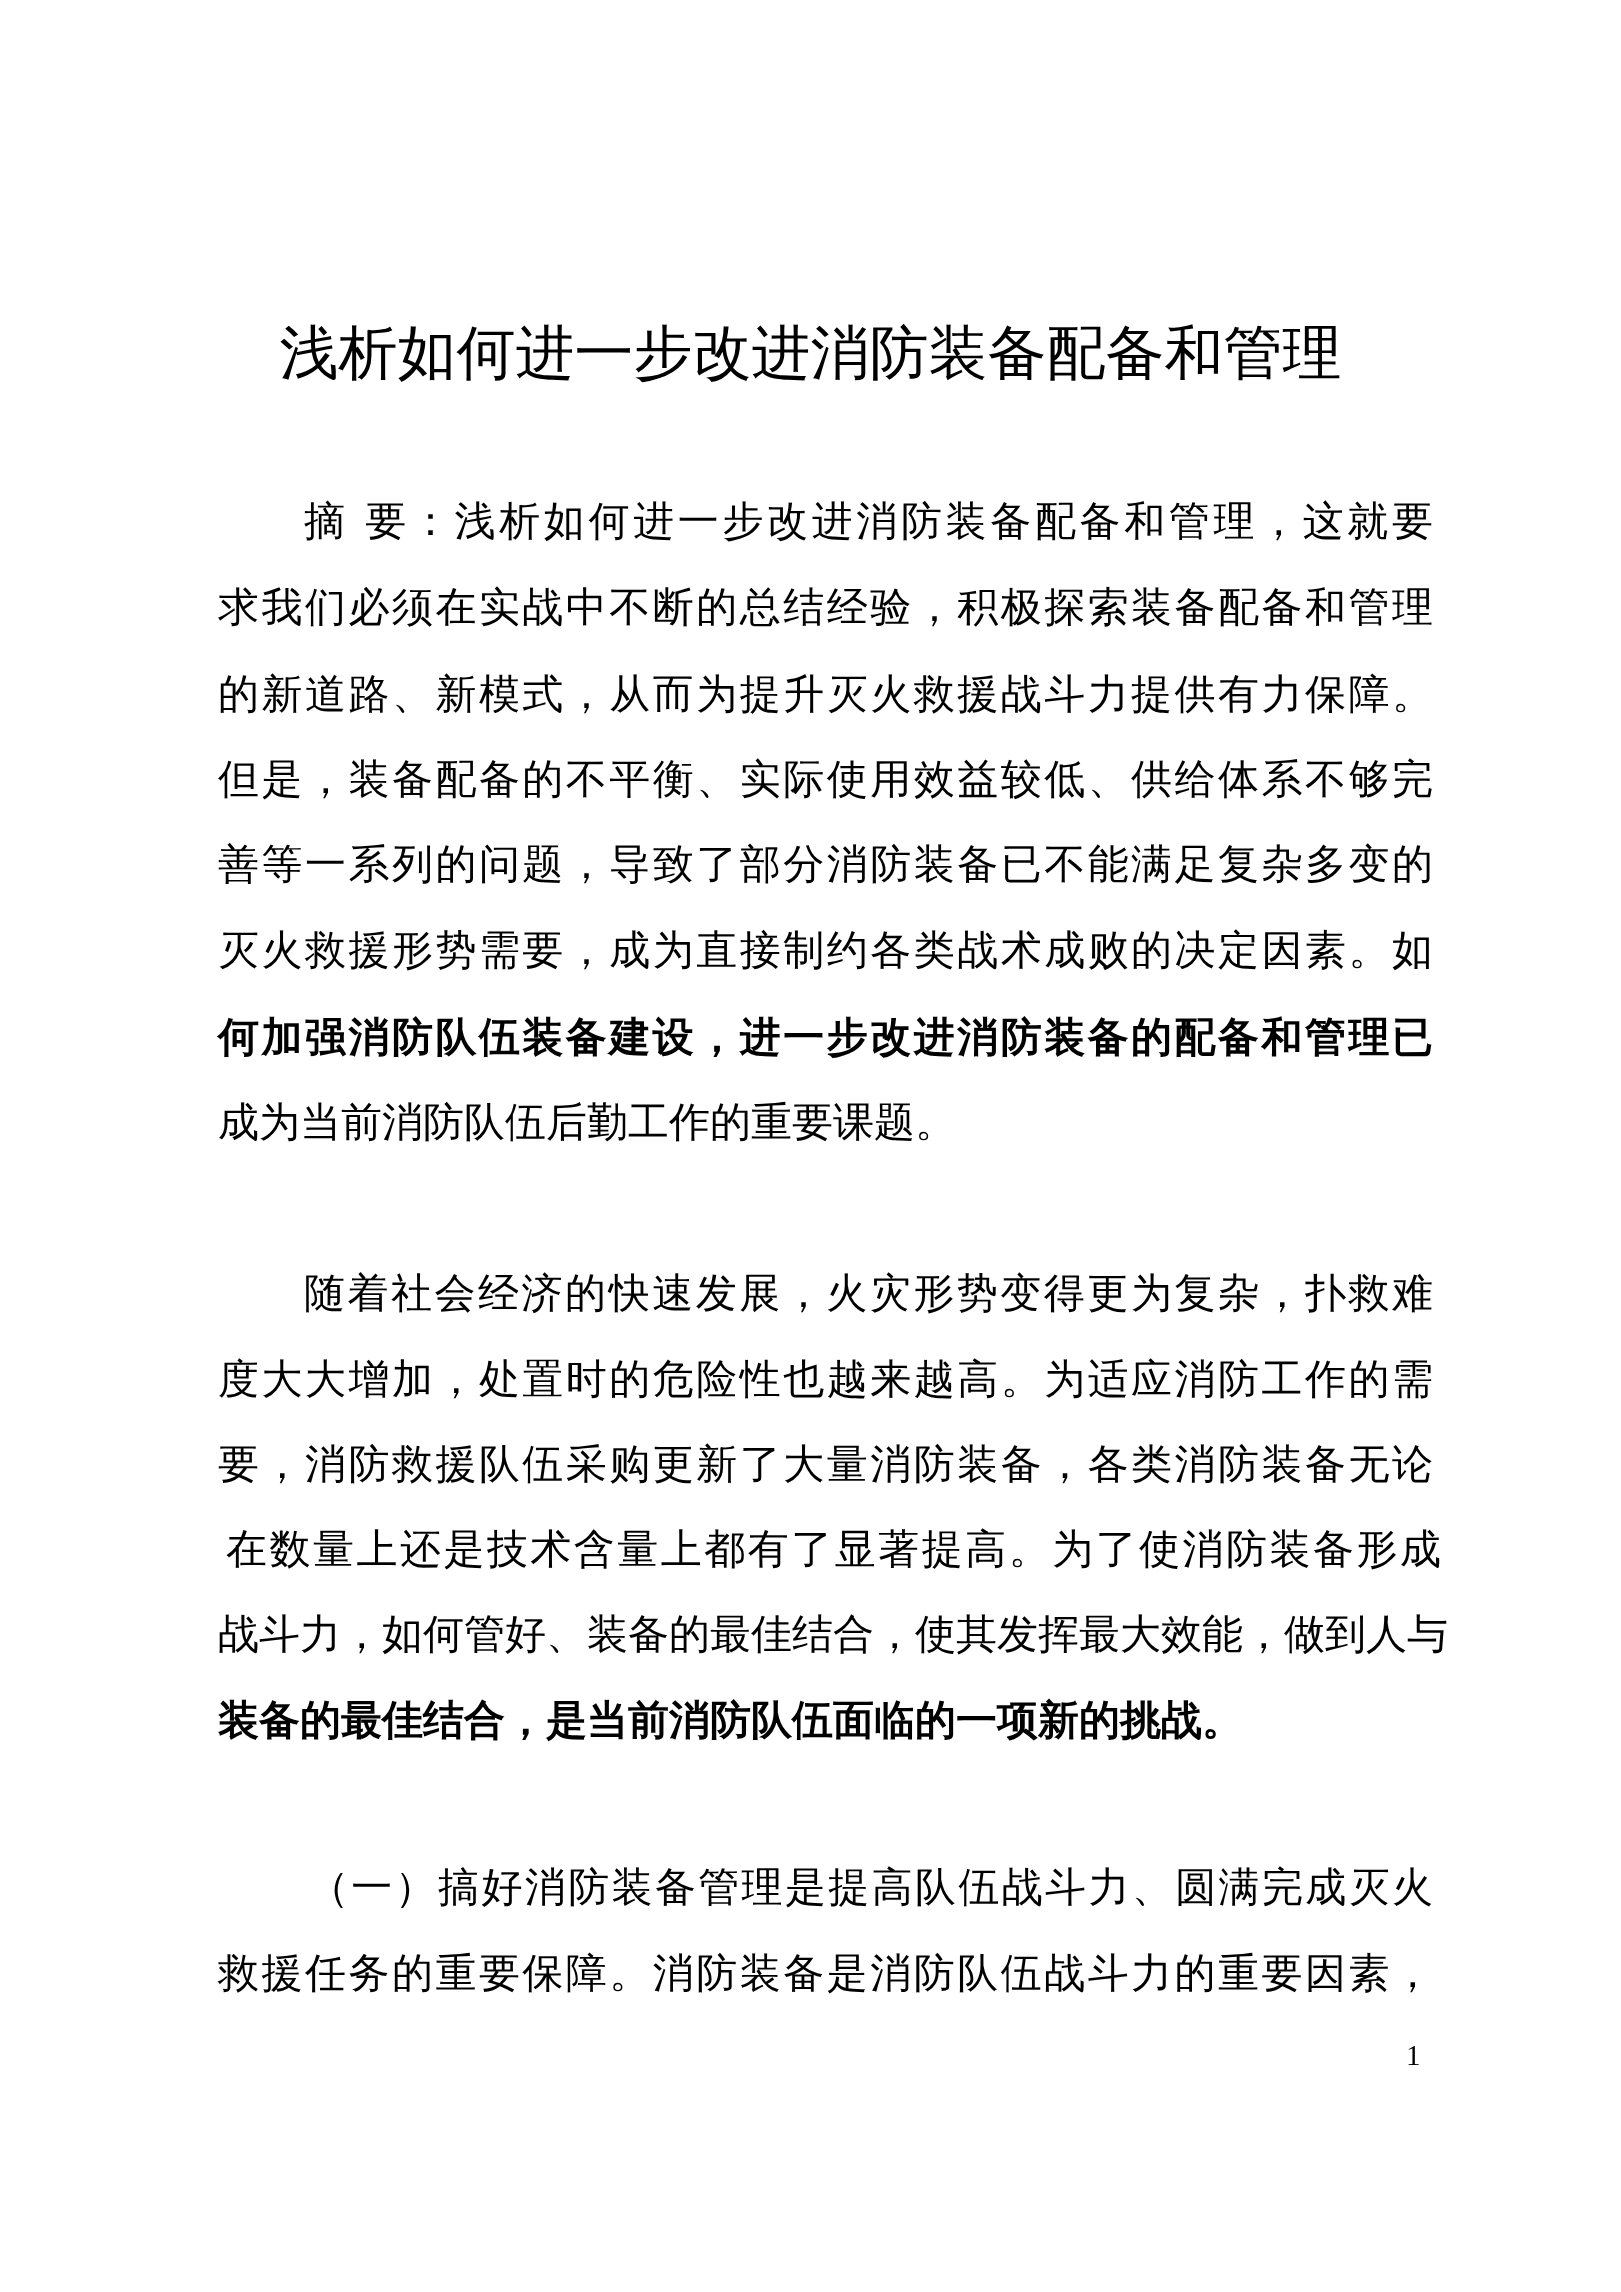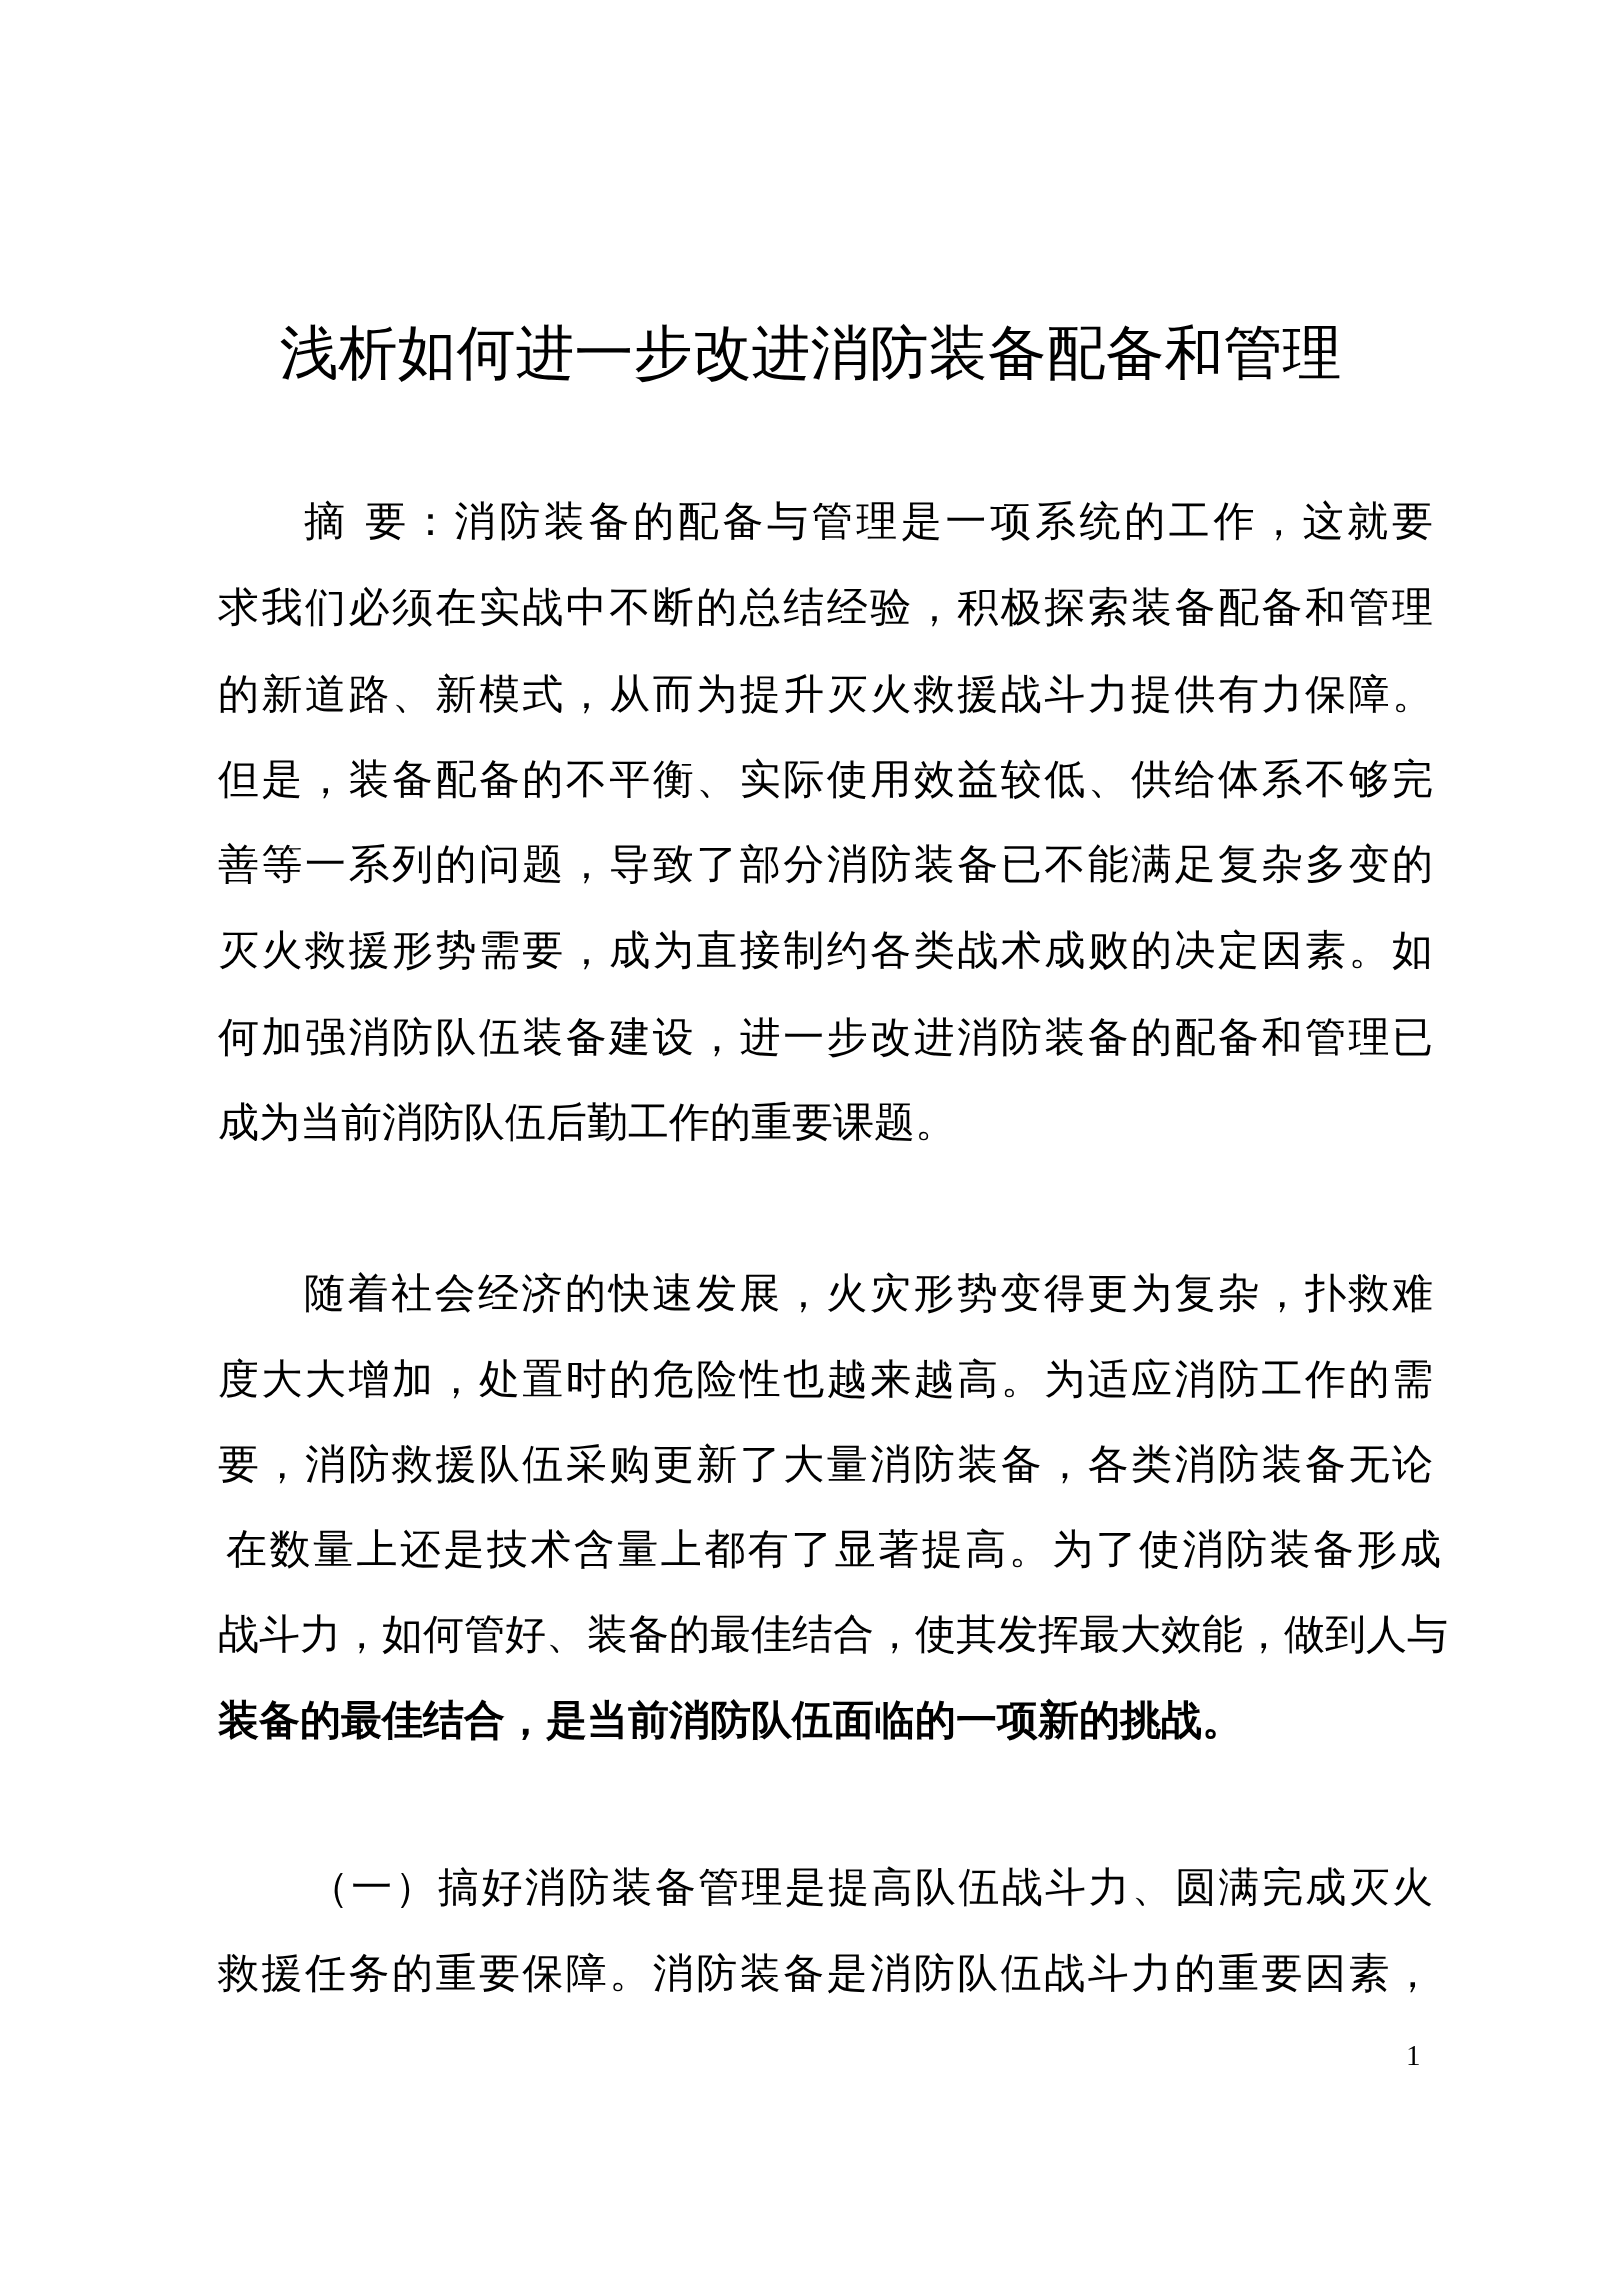--- a/index.html
+++ b/index.html
@@ -17,27 +17,27 @@
               font-size: 29px; line-height: 33px; }
 </style>
 </head>
 <body>
 
 <div class="page">
 
   <div class="title">浅析如何进一步改进消防装备配备和管理</div>
 
   <div>
-    <div class="line indent" style="top:492px;">摘 要：消防装备的配备与管理是一项系统的工作，这就要</div>
+    <div class="line indent" style="top:492px;">摘 要：浅析如何进一步改进消防装备配备和管理，这就要</div>
     <div class="line" style="top:578px;">求我们必须在实战中不断的总结经验，积极探索装备配备和管理</div>
     <div class="line" style="top:665px;">的新道路、新模式，从而为提升灭火救援战斗力提供有力保障。</div>
     <div class="line" style="top:750px;">但是，装备配备的不平衡、实际使用效益较低、供给体系不够完</div>
     <div class="line" style="top:835px;">善等一系列的问题，导致了部分消防装备已不能满足复杂多变的</div>
     <div class="line" style="top:921px;">灭火救援形势需要，成为直接制约各类战术成败的决定因素。如</div>
-    <div class="line" style="top:1008px;">何加强消防队伍装备建设，进一步改进消防装备的配备和管理已</div>
+    <div class="line" style="top:1008px;font-weight:bold;">何加强消防队伍装备建设，进一步改进消防装备的配备和管理已</div>
     <div class="line last" style="top:1093px;">成为当前消防队伍后勤工作的重要课题。</div>
   </div>
 
   <div>
     <div class="line indent" style="top:1264px;">随着社会经济的快速发展，火灾形势变得更为复杂，扑救难</div>
     <div class="line" style="top:1350px;">度大大增加，处置时的危险性也越来越高。为适应消防工作的需</div>
     <div class="line" style="top:1435px;">要，消防救援队伍采购更新了大量消防装备，各类消防装备无论</div>
     <div class="line" style="top:1520px;margin-left:8px;">在数量上还是技术含量上都有了显著提高。为了使消防装备形成</div>
     <div class="line" style="top:1605px;">战斗力，如何管好、装备的最佳结合，使其发挥最大效能，做到人与</div>
     <div class="line last" style="top:1691px;font-weight:bold;">装备的最佳结合，是当前消防队伍面临的一项新的挑战。</div>

